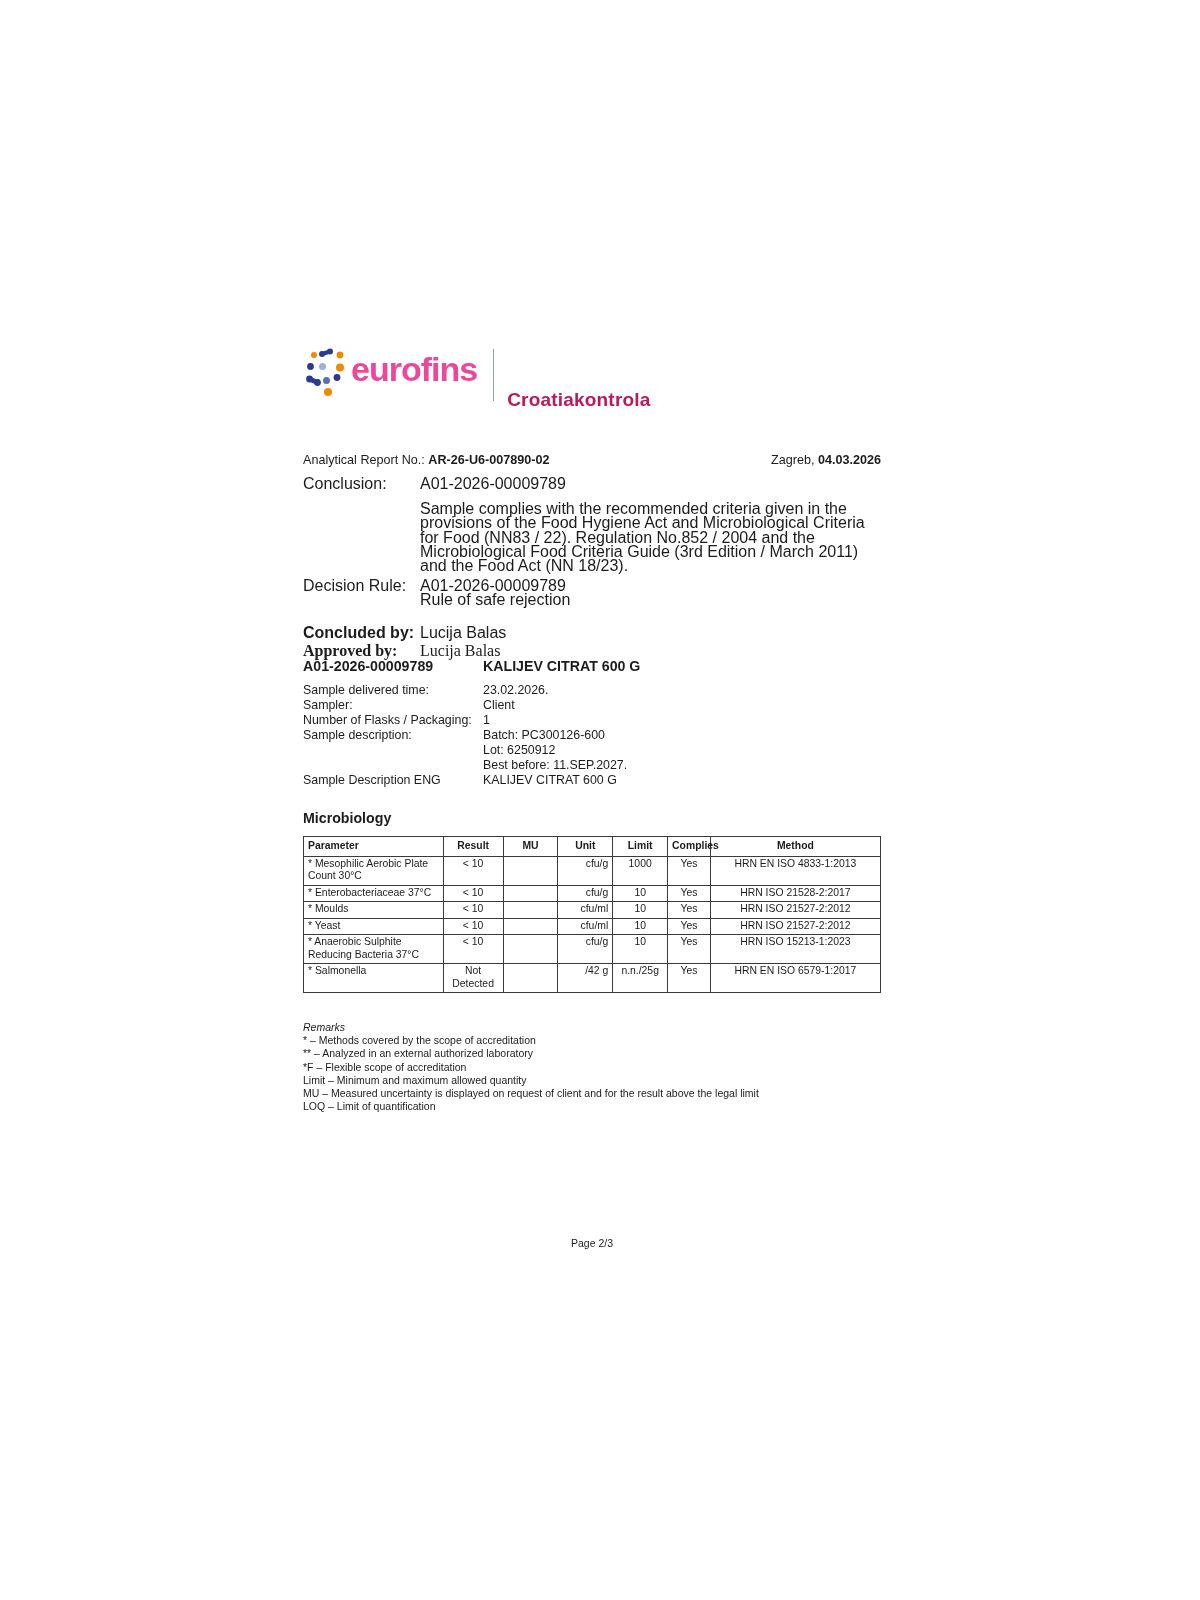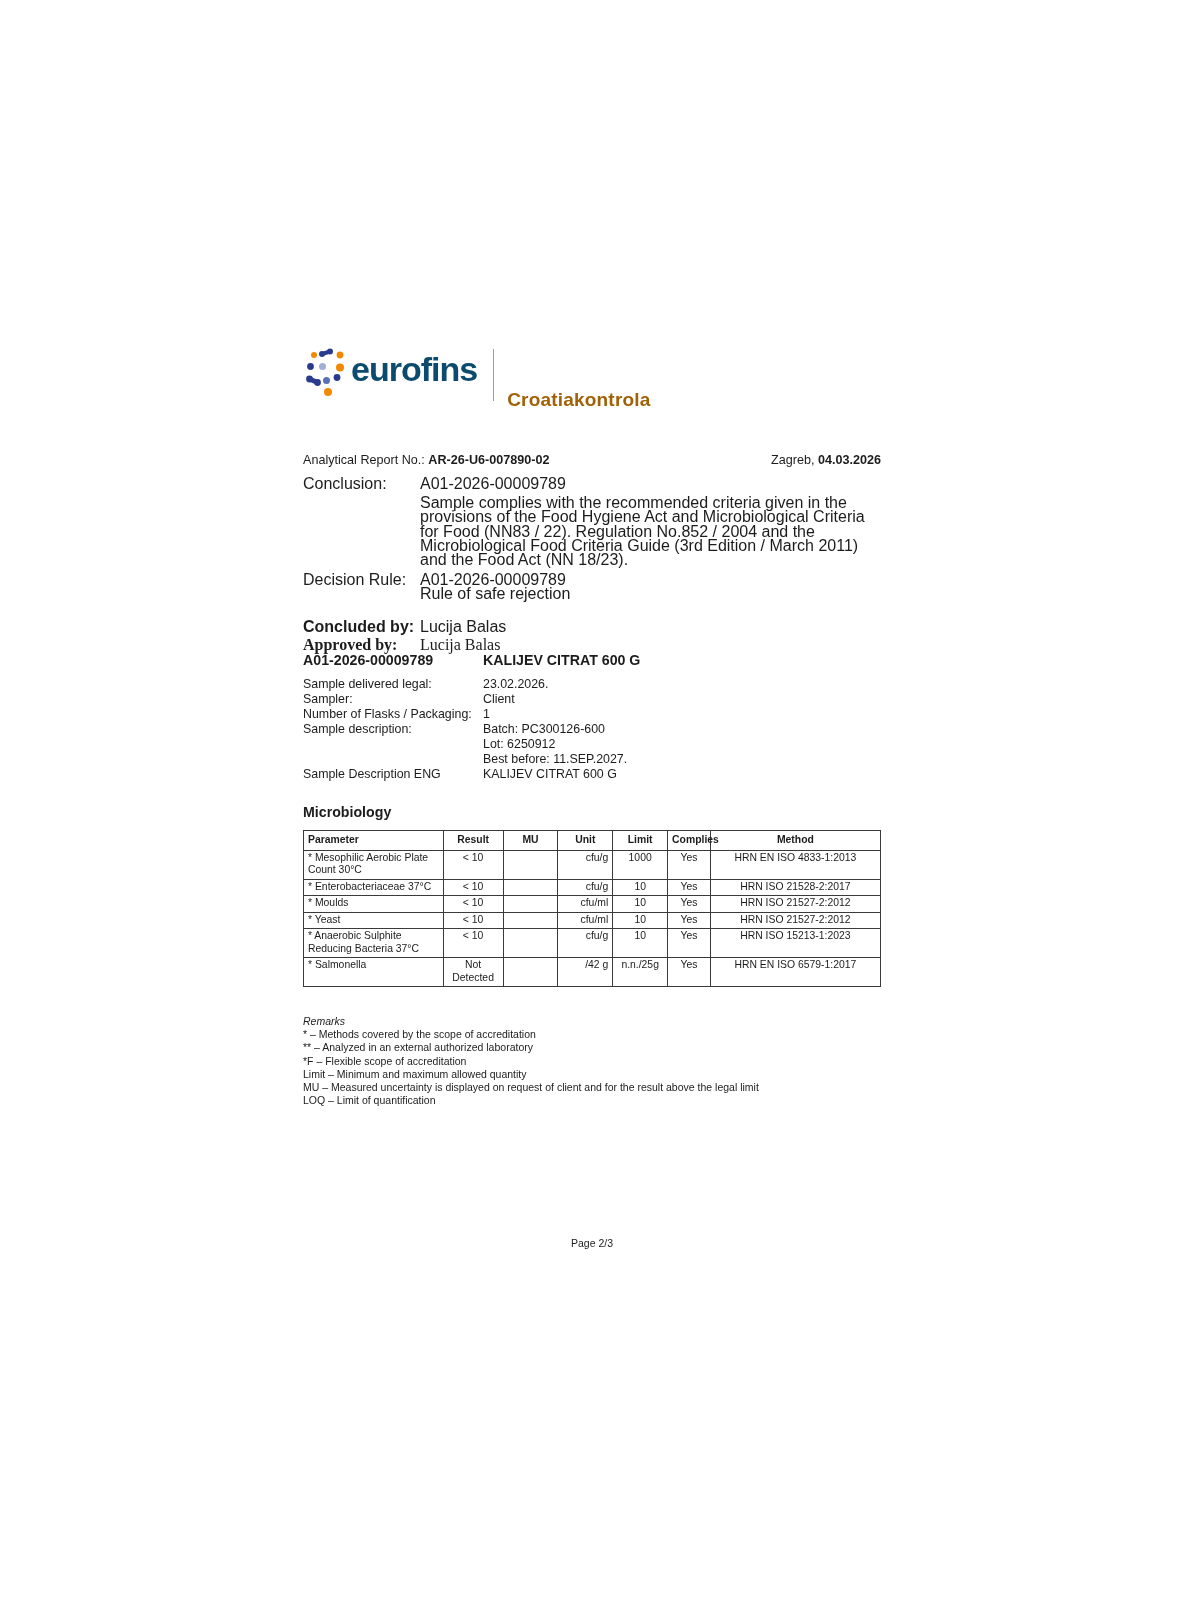--- a/index.html
+++ b/index.html
@@ -23,21 +23,21 @@
   .logo-divider { width:1px; height:52px; margin:2px 13px 0 16px; }
   .subbrand { font-weight:bold; font-size:19px; align-self:flex-end; margin-bottom:-2px; letter-spacing:0.2px; }
 
   
   .report-line { display:flex; justify-content:space-between; font-size:12.6px; margin-bottom:10px; }
   .b { font-weight:bold; }
 
   
   .kv { display:grid; grid-template-columns:117px 1fr; font-size:16px; line-height:14.2px; }
   .kv .val-block { }
-  .conclusion-text { margin-top:5px; }
+  .conclusion-text { margin-top:11px; }
   .mt6 { margin-top:6px; }
   .mt18 { margin-top:18px; }
   .mt4 { margin-top:4px;font-family:Liberation Serif, serif; }
 
   
   .analysis-title { text-align:center; font-size:17px; margin-top:26px; margin-bottom:30px; }
   .sample-head { display:grid; grid-template-columns:180px 1fr; font-size:14.2px; font-weight:bold; margin-bottom:9px; }
   .details { font-size:12.4px; line-height:15px; }
   .detail-row { display:grid; grid-template-columns:180px 1fr; }
 
@@ -79,23 +79,23 @@
           <circle cx="7.5" cy="19.5" r="3.4" fill="#2a3b8f"></circle>
           <circle cx="19.5" cy="19.5" r="3.5" fill="#a3aed6"></circle>
           <circle cx="37" cy="20.5" r="4" fill="#f18a00"></circle>
           <circle cx="6.5" cy="32" r="3.4" fill="#2a3b8f"></circle>
           <circle cx="14.5" cy="35.5" r="3.4" fill="#2a3b8f"></circle>
           <circle cx="23.5" cy="33.5" r="3.5" fill="#5a6fb5"></circle>
           <circle cx="34" cy="30.5" r="3.4" fill="#2a3b8f"></circle>
           <circle cx="25" cy="45" r="4" fill="#f18a00"></circle>
         </svg>
       </span>
-      <span class="brand-text" style="color:#0c4a6e;">eurofins</span>
+      <span class="brand-text" style="color:#ec4899;">eurofins</span>
       <span class="logo-divider" style="background:#8aa0b8;"></span>
-      <span class="subbrand" style="color:#a16207;">Croatiakontrola</span>
+      <span class="subbrand" style="color:#be185d;">Croatiakontrola</span>
     </div>
 
     <div class="report-line">
       <span>
         <span>Analytical Report No.:</span>
         <span class="b">AR-26-U6-007890-02</span>
       </span>
       <span>
         <span>Zagreb,</span>
         <span class="b">04.03.2026</span>
@@ -128,21 +128,21 @@
     </div>
 
 
     <div class="sample-head">
       <span>A01-2026-00009789</span>
       <span>KALIJEV CITRAT 600 G</span>
     </div>
 
     <div class="details">
         <div class="detail-row">
-          <span>Sample delivered legal:</span>
+          <span>Sample delivered time:</span>
           <div>
             <div>23.02.2026.</div>
           </div>
         </div>
         <div class="detail-row">
           <span>Sampler:</span>
           <div>
             <div>Client</div>
           </div>
         </div>

